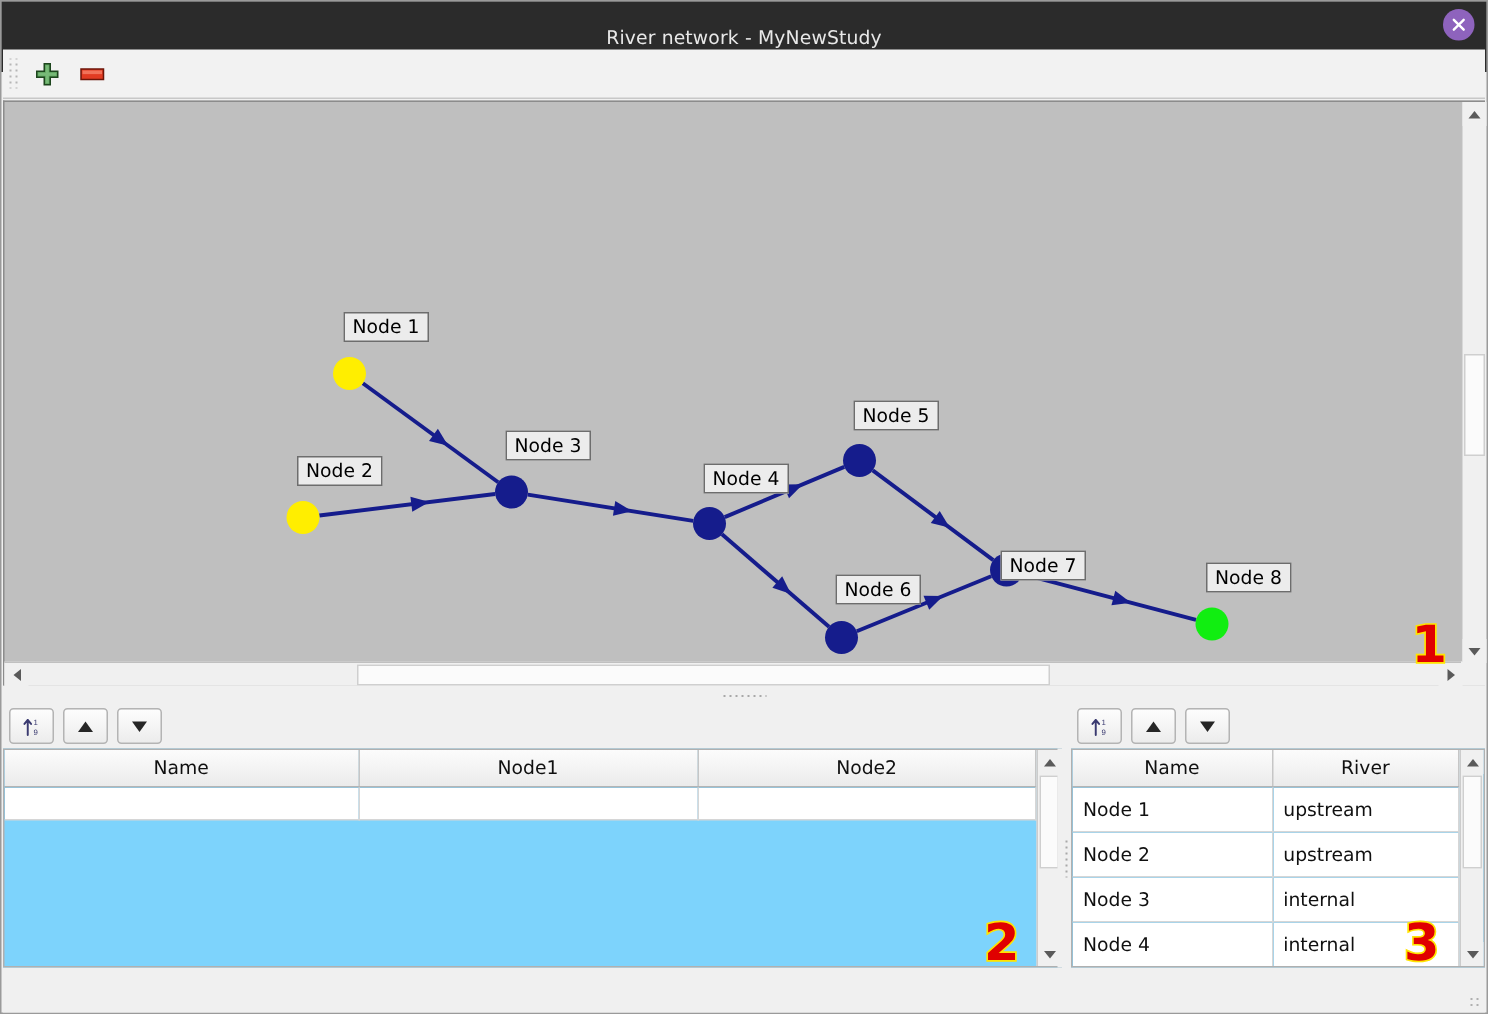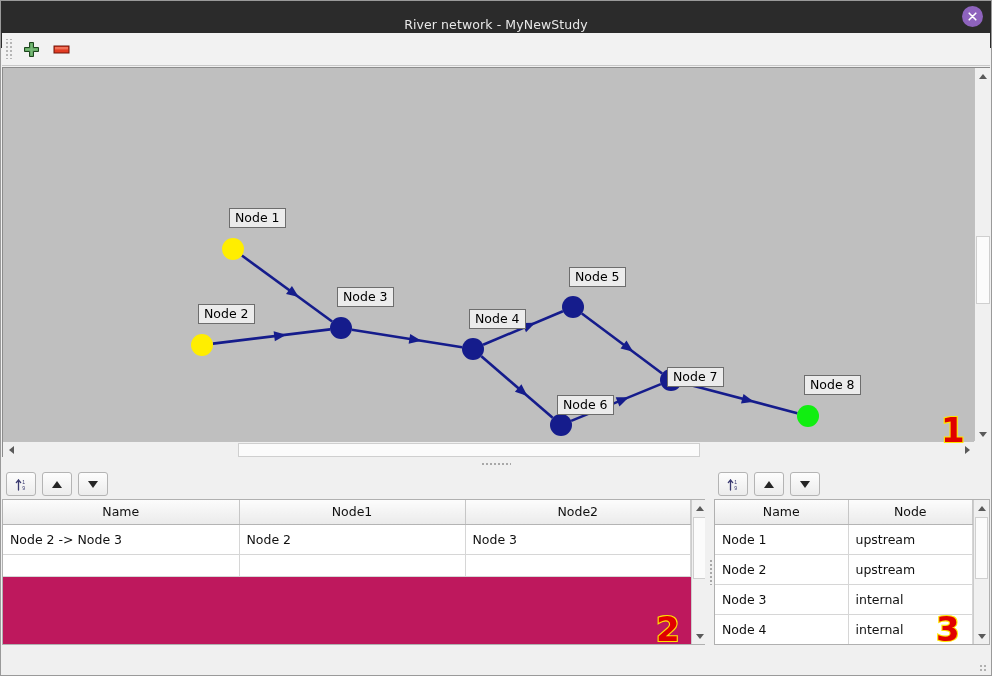--- a/index.html
+++ b/index.html
@@ -141,21 +141,21 @@
     display: flex; align-items: center; justify-content: center;
     cursor: pointer;
   }
   .pt-btn .tri-up, .pt-btn .tri-down { border-width: 5px; }
   .pt-btn .tri-up    { border-left-width: 5px; border-right-width: 5px; border-bottom: 7px solid #262626; }
   .pt-btn .tri-down  { border-left-width: 5px; border-right-width: 5px; border-top: 7px solid #262626; }
 
   .table-box {
     position: absolute; top: 30px;
     border: 1px solid #b0b0b0;
-    background: #be185d;
+    background: #7dd3fc;
     overflow: hidden;
   }
   table.grid { border-collapse: collapse; table-layout: fixed; width: 100%; }
   table.grid th {
     background: linear-gradient(#fcfcfc, #ebebeb);
     border-right: 1px solid #c6c6c6;
     border-bottom: 1px solid #b4b4b4;
     font-weight: normal; font-size: 12.5px; color: #101010;
     height: 24px; text-align: center;
   }
@@ -249,21 +249,21 @@
           <circle cx="558" cy="357" r="11" fill="#151c8c"></circle>
           <circle cx="668" cy="312" r="11" fill="#151c8c"></circle>
           <circle cx="805" cy="348" r="11" fill="#11ee11"></circle>
         </svg>
       <div id="graph-labels">
           <div class="node-label" style="left: 226px; top: 140px;">Node 1</div>
           <div class="node-label" style="left: 195px; top: 236px;">Node 2</div>
           <div class="node-label" style="left: 334px; top: 219px;">Node 3</div>
           <div class="node-label" style="left: 466px; top: 241px;">Node 4</div>
           <div class="node-label" style="left: 566px; top: 199px;">Node 5</div>
-          <div class="node-label" style="left: 554px; top: 327px; text-align: center;">Node 6</div>
+          <div class="node-label" style="left: 554px; top: 315px; text-align: center;">Node 6</div>
           <div class="node-label" style="left: 664px; top: 271px; margin-top: 28px;">Node 7</div>
           <div class="node-label" style="left: 801px; top: 307px;">Node 8</div>
         </div>
     </div>
 
     <div class="vsb">
       <div class="sb-arrow" style="top:0;">
         <div class="tri tri-up"></div>
       </div>
       <div class="sb-thumb" style="left:1px; top:168px; width:14px; height:68px;"></div>
@@ -316,25 +316,20 @@
                 <col>
               </colgroup>
             <thead>
                 <tr id="reaches-head">
                   <th>Name</th>
                   <th>Node1</th>
                   <th>Node2</th>
                 </tr>
               </thead>
             <tbody id="reaches-body">
-                <tr>
-                  <td>Node 2 -&gt; Node 3</td>
-                  <td>Node 2</td>
-                  <td>Node 3</td>
-                </tr>
                 <tr class="empty">
                   <td></td>
                   <td></td>
                   <td></td>
                 </tr>
               </tbody>
           </table>
         </div>
         <div class="tbl-vsb">
           <div class="sb-arrow" style="top:0;">
@@ -372,21 +367,21 @@
       <div class="table-box" style="left:0; width:276px; height:146px;">
         <div style="position:absolute; left:0; top:0; right:16px;">
           <table class="grid" id="nodes-table">
             <colgroup>
                 <col style="width:133px">
                 <col>
               </colgroup>
             <thead>
                 <tr id="nodes-head">
                   <th>Name</th>
-                  <th>Node</th>
+                  <th>River</th>
                 </tr>
               </thead>
             <tbody id="nodes-body">
                 <tr>
                   <td>Node 1</td>
                   <td>upstream</td>
                 </tr>
                 <tr>
                   <td>Node 2</td>
                   <td>upstream</td>

